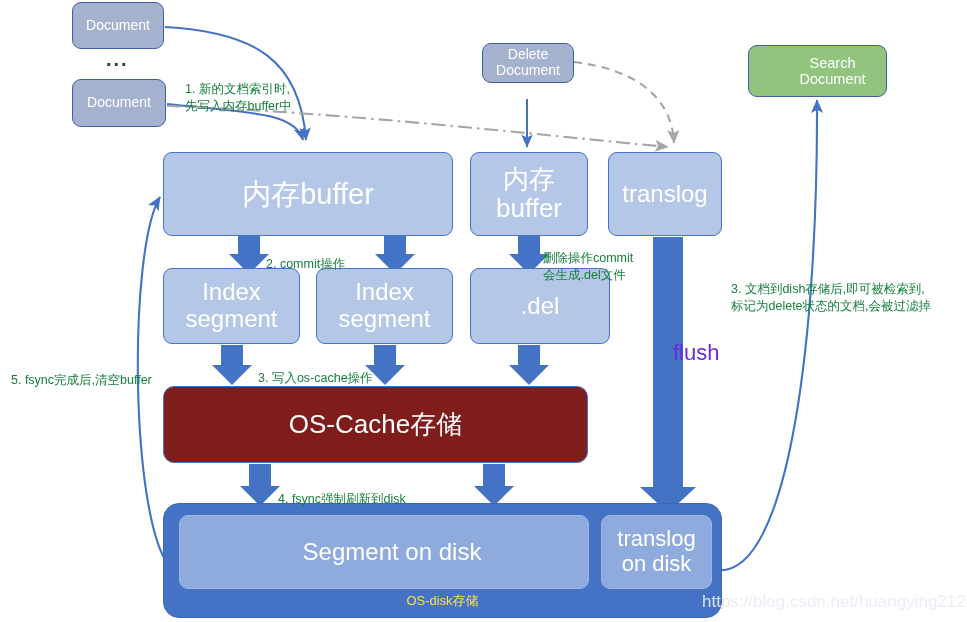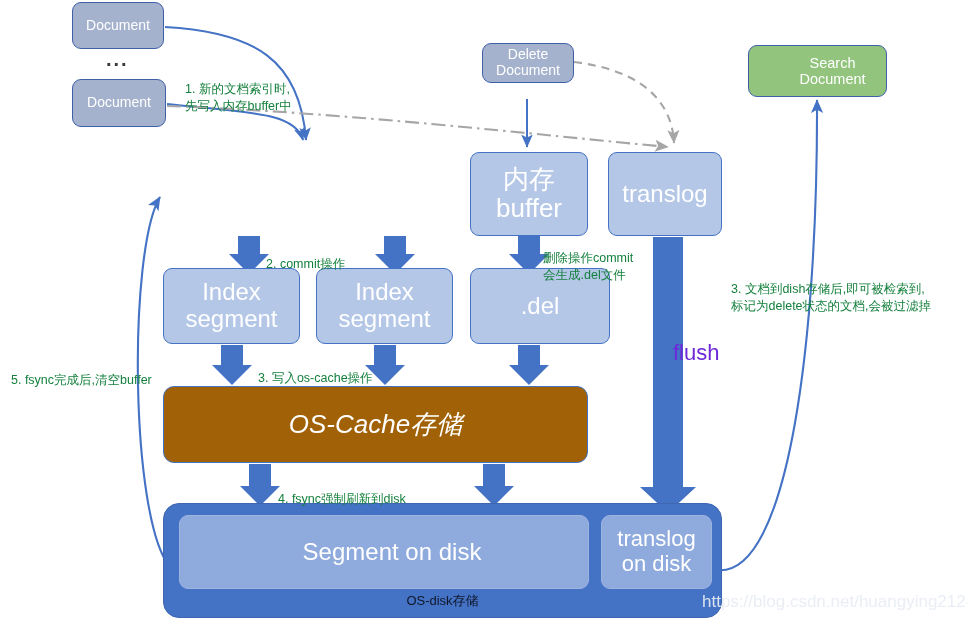--- a/index.html
+++ b/index.html
@@ -50,37 +50,36 @@
     background: #92c47d;
     border: 1.4px solid #3f5fa8;
     font-size: 14.5px;
     padding-left: 30px;
   }
   .n-blue {
     background: #b4c7e7;
     border: 1.3px solid #4472c4;
   }
   .n-midblue {
-    background: #a16207;
+    background: #7f1d1d;
     border: 1.3px solid #4472c4;
-    font-style: italic;
   }
   .n-diskouter {
     background: #4472c4;
     border: 1.3px solid #3f66b0;
     border-radius: 16px;
     display: block;
   }
   .n-diskinner {
     background: #8faadc;
     border: 1px solid #9bb4e0;
   }
   .disk-caption {
     position: absolute;
-    color: #0f172a;
+    color: #fde047;
     font-size: 13px;
     left: 0;
     right: 0;
     text-align: center;
     bottom: 8px;
   }
   .ellipsis {
     position: absolute;
     color: #3a3a3a;
     font-size: 20px;
@@ -182,20 +181,23 @@
 
   <div class="node n-del-doc" style="left:482px; top:43px; width:92px; height:40px;">
     <span>Delete
 Document</span>
   </div>
 
   <div class="node n-green" style="left:748px; top:45px; width:139px; height:52px;">
     <span>Search Document</span>
   </div>
 
+  <div class="node n-blue" style="left:163px; top:152px; width:290px; height:84px; font-size:29px;">
+    <span>内存buffer</span>
+  </div>
 
   <div class="node n-blue" style="left:470px; top:152px; width:118px; height:84px; font-size:26px;">
     <span>内存
 buffer</span>
   </div>
 
   <div class="node n-blue" style="left:608px; top:152px; width:114px; height:84px; font-size:24px;">
     <span>translog</span>
   </div>
 

